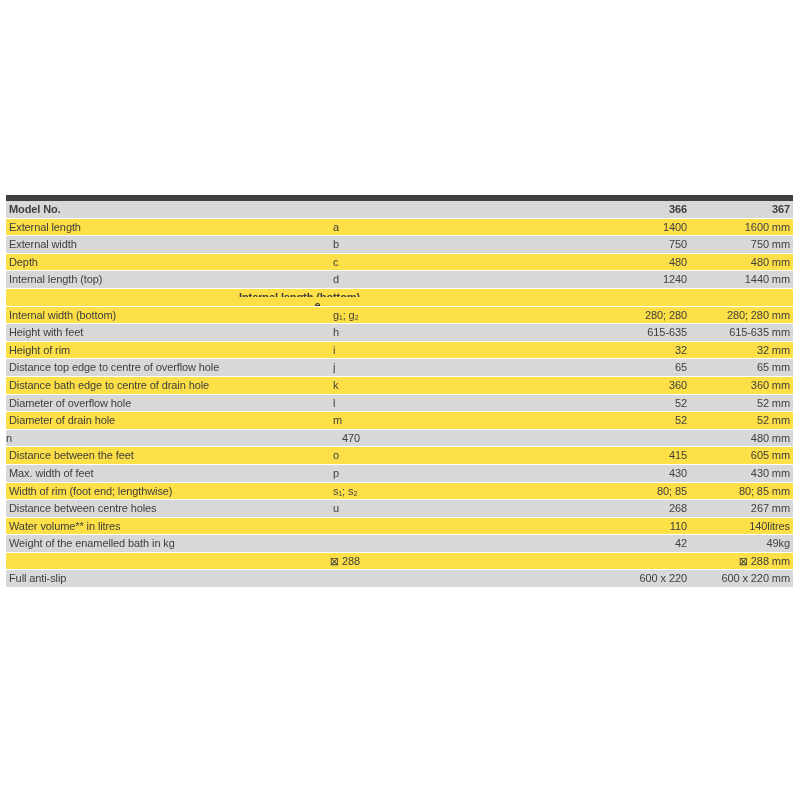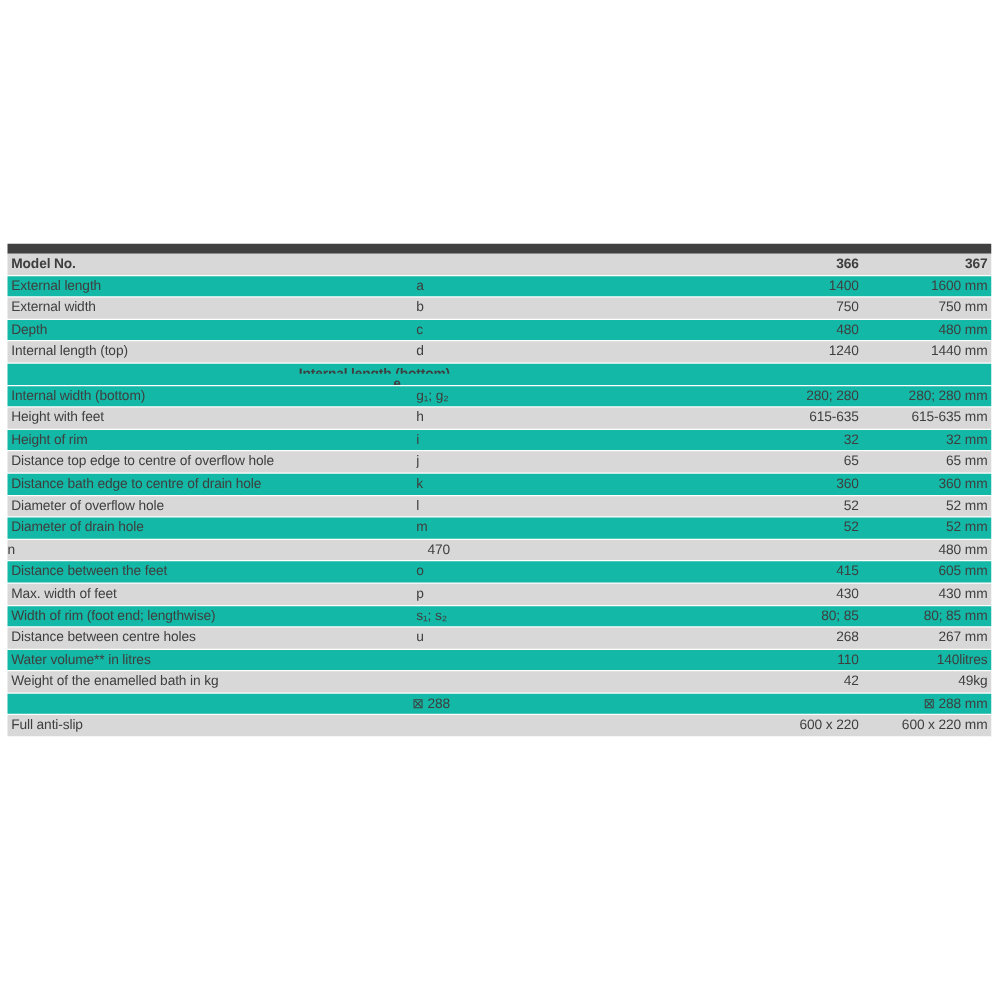--- a/index.html
+++ b/index.html
@@ -12,34 +12,34 @@
     height: 800px;
     position: relative;
     font-family: "Liberation Sans", sans-serif;
     overflow: hidden;
   }
   #spec-table {
     position: absolute;
     top: 195px;
     left: 6px;
     width: 787px;
-    border-top: 8px solid #404040;
+    border-top: 6px solid #404040;
   }
   .row {
     display: flex;
     align-items: center;
     height: 16.6px;
     margin-bottom: 1px;
     font-size: 11px;
     line-height: 16.6px;
     color: #3e3e3e;
     letter-spacing: -0.1px;
   }
   .row.gray { background: #d8d8d8; }
-  .row.white { background: #14b8a6; }
+  .row.white { background: #fde047; }
   .row.bold { font-weight: bold; flex-direction: column; }
   .row.header {
     background: #d8d8d8;
     font-weight: bold;
   }
   .c {
     white-space: nowrap;
     overflow: hidden;
     box-sizing: border-box;
   }

